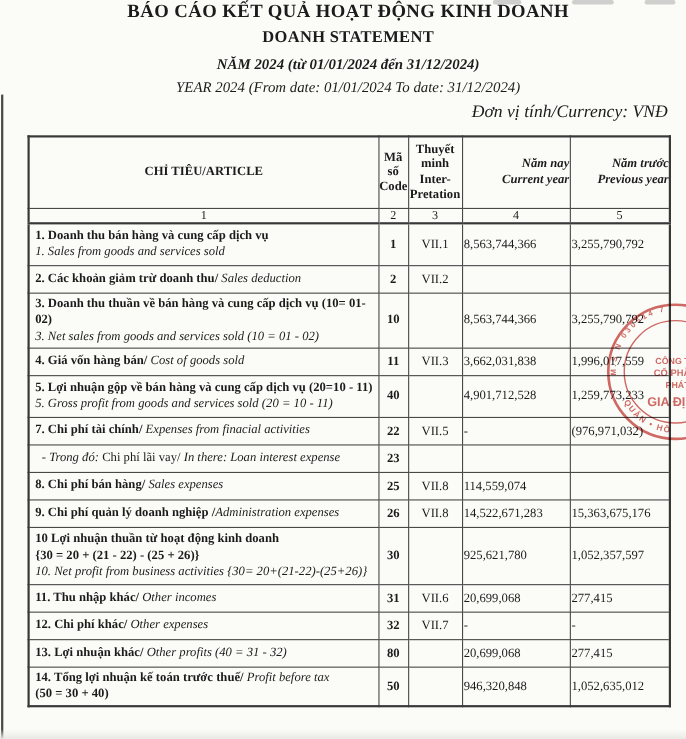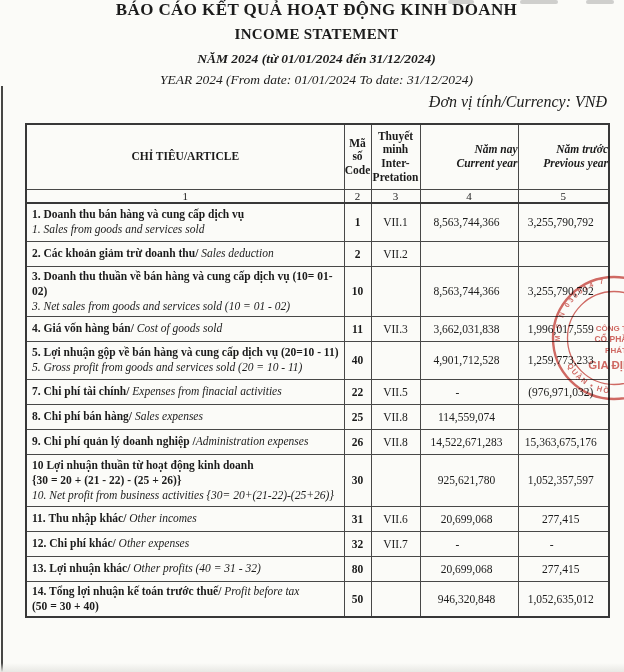--- a/index.html
+++ b/index.html
@@ -45,39 +45,39 @@
     border-bottom:2px solid #383838;font-weight:normal;
   }
   tbody td{font-size:11.5px;}
   td.article{padding:2px 4px 2px 5px;text-align:left;}
   td.article .line{line-height:15px;}
   td.article.ind{padding-left:11px;}
   .s-b{font-weight:bold;}
   .s-i{font-style:italic;}
   td.code{text-align:center;font-weight:bold;}
   td.note{text-align:center;}
-  td.val{text-align:center;padding-right:6px;}
+  td.val{text-align:left;padding-right:6px;}
   td.val.dash{padding-right:24px;}
   svg.stamp{
     position:absolute;left:538px;top:262px;
     mix-blend-mode:multiply;opacity:.82;
     pointer-events:none;
   }
 </style>
 </head>
 <body>
 
 <div class="scan-edge"></div>
 <div class="smudge s1"></div>
 <div class="smudge s2"></div>
 <div class="smudge s3"></div>
 
 <div class="doc-header">
   <div class="title-vn">BÁO CÁO KẾT QUẢ HOẠT ĐỘNG KINH DOANH</div>
-  <div class="title-en">INCOME STATEMENT</div>
+  <div class="title-en">DOANH STATEMENT</div>
   <div class="period-vn">NĂM 2024 (từ 01/01/2024 đến 31/12/2024)</div>
   <div class="period-en">YEAR 2024 (From date: 01/01/2024 To date: 31/12/2024)</div>
   <div class="currency-note">Đơn vị tính/Currency: VNĐ</div>
 </div>
 
 <table class="statement">
   <colgroup>
     <col style="width:318px">
       <col style="width:27px">
       <col style="width:49px">
@@ -159,20 +159,29 @@
       <tr style="height: 25px;">
         <td class="article">
           <div class="line"><span class="s-b">7. Chi phí tài chính/</span><span class="s-i"> Expenses from finacial activities</span></div>
         </td>
         <td class="code">22</td>
         <td class="note">VII.5</td>
         <td class="val dash">-</td>
         <td class="val">(976,971,032)</td>
       </tr>
       <tr style="height: 25px;">
+        <td class="article ind">
+          <div class="line"><span class="s-i">- Trong đó:</span><span class="s-n">  Chi phí lãi vay/</span><span class="s-i"> In there: Loan interest expense</span></div>
+        </td>
+        <td class="code">23</td>
+        <td class="note"></td>
+        <td class="val"></td>
+        <td class="val"></td>
+      </tr>
+      <tr style="height: 25px;">
         <td class="article">
           <div class="line"><span class="s-b">8. Chi phí bán hàng/</span><span class="s-i"> Sales expenses</span></div>
         </td>
         <td class="code">25</td>
         <td class="note">VII.8</td>
         <td class="val">114,559,074</td>
         <td class="val"></td>
       </tr>
       <tr style="height: 25px;">
         <td class="article">

